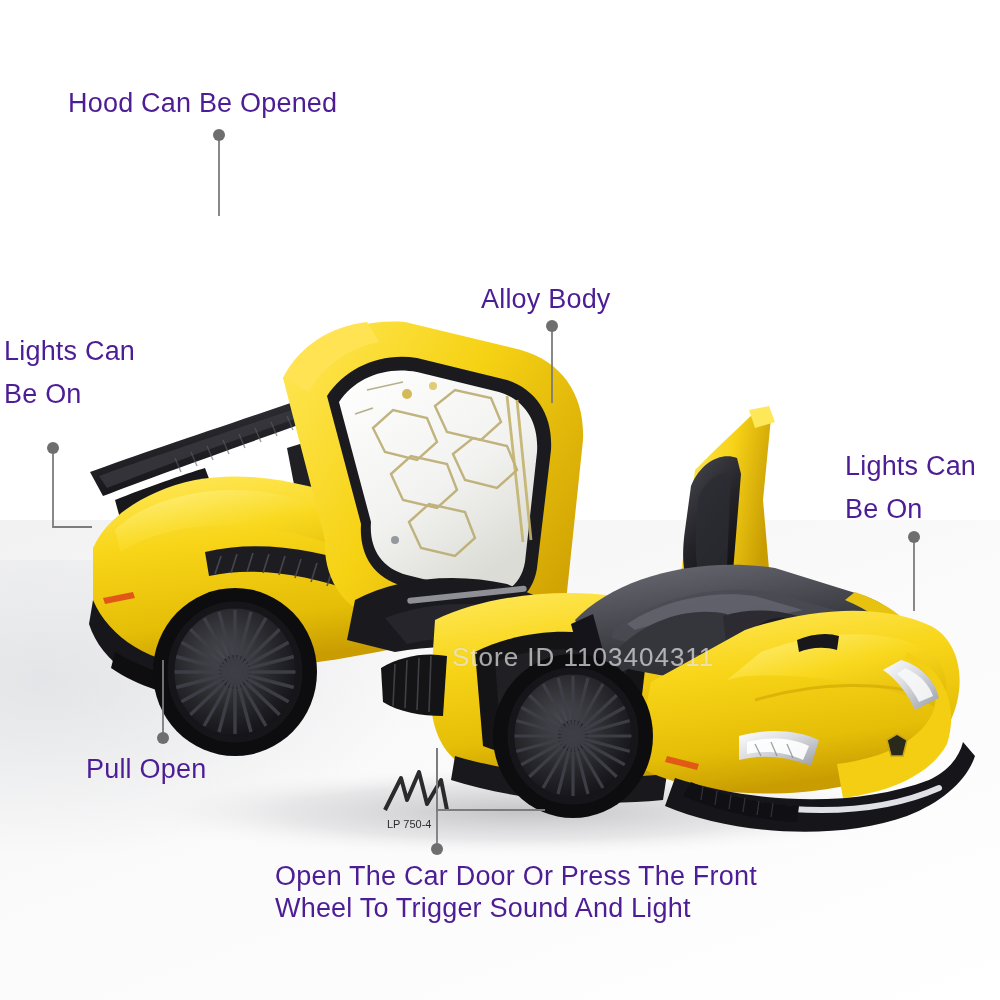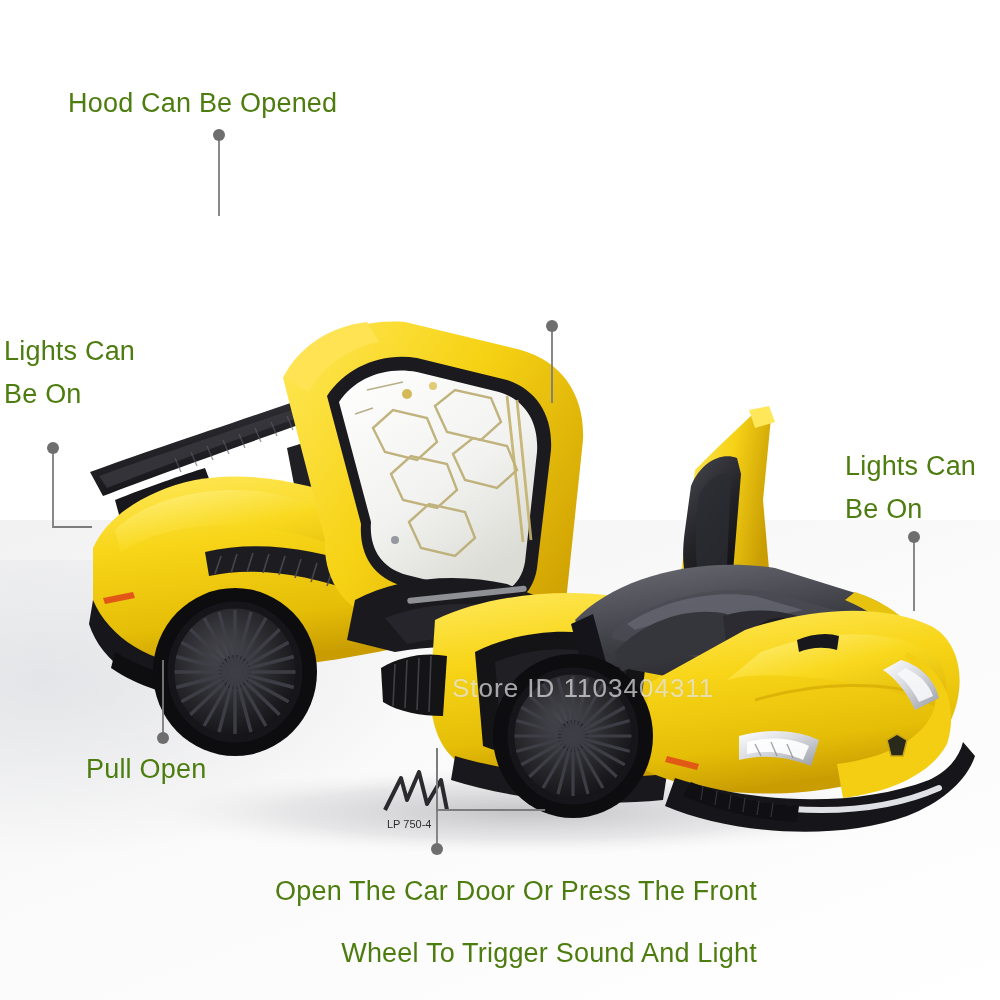--- a/index.html
+++ b/index.html
@@ -30,31 +30,30 @@
     left: 0;
     top: 560px;
     width: 420px;
     height: 300px;
     background: radial-gradient(ellipse at 10% 40%, rgba(225,226,229,0.85) 0%, rgba(255,255,255,0) 70%);
     pointer-events: none;
   }
 
   .callout {
     position: absolute;
-    color: #4d7c0f;
+    color: #4c1d95;
     font-size: 27px;
     line-height: 43px;
     letter-spacing: 0.2px;
     white-space: pre-line;
     user-select: none;
   }
   .callout.cap {
     font-size: 27px;
-    line-height: 62px;
-    text-align: right;
+    line-height: 32px;
   }
 
   .leaders {
     position: absolute;
     left: 0;
     top: 0;
     width: 1000px;
     height: 1000px;
     pointer-events: none;
   }
@@ -63,21 +62,21 @@
     position: absolute;
     left: 55px;
     top: 200px;
     width: 920px;
     height: 660px;
   }
 
   .watermark {
     position: absolute;
     left: 452px;
-    top: 673px;
+    top: 642px;
     font-size: 26px;
     color: rgba(245,245,245,0.62);
     letter-spacing: 1px;
     font-family: "Liberation Sans", sans-serif;
     text-shadow: 0 0 1px rgba(120,120,120,0.25);
     user-select: none;
     pointer-events: none;
   }
 </style>
 </head>
@@ -484,20 +483,21 @@
       <circle cx="163" cy="738" r="6"></circle>
       <circle cx="437" cy="849" r="6"></circle>
     </g>
   </svg>
 
   <div class="callout" style="left:68px; top:82px;">Hood Can Be Opened</div>
 
   <div class="callout" style="left:4px; top:330px;">Lights Can
 Be On</div>
 
+  <div class="callout" style="left:481px; top:278px;">Alloy Body</div>
 
   <div class="callout" style="left:845px; top:445px;">Lights Can
 Be On</div>
 
   <div class="callout" style="left:86px; top:748px;">Pull Open</div>
 
   <div class="callout cap" style="left:275px; top:860px;">Open The Car Door Or Press The Front
 Wheel To Trigger Sound And Light</div>
 
 </div>

